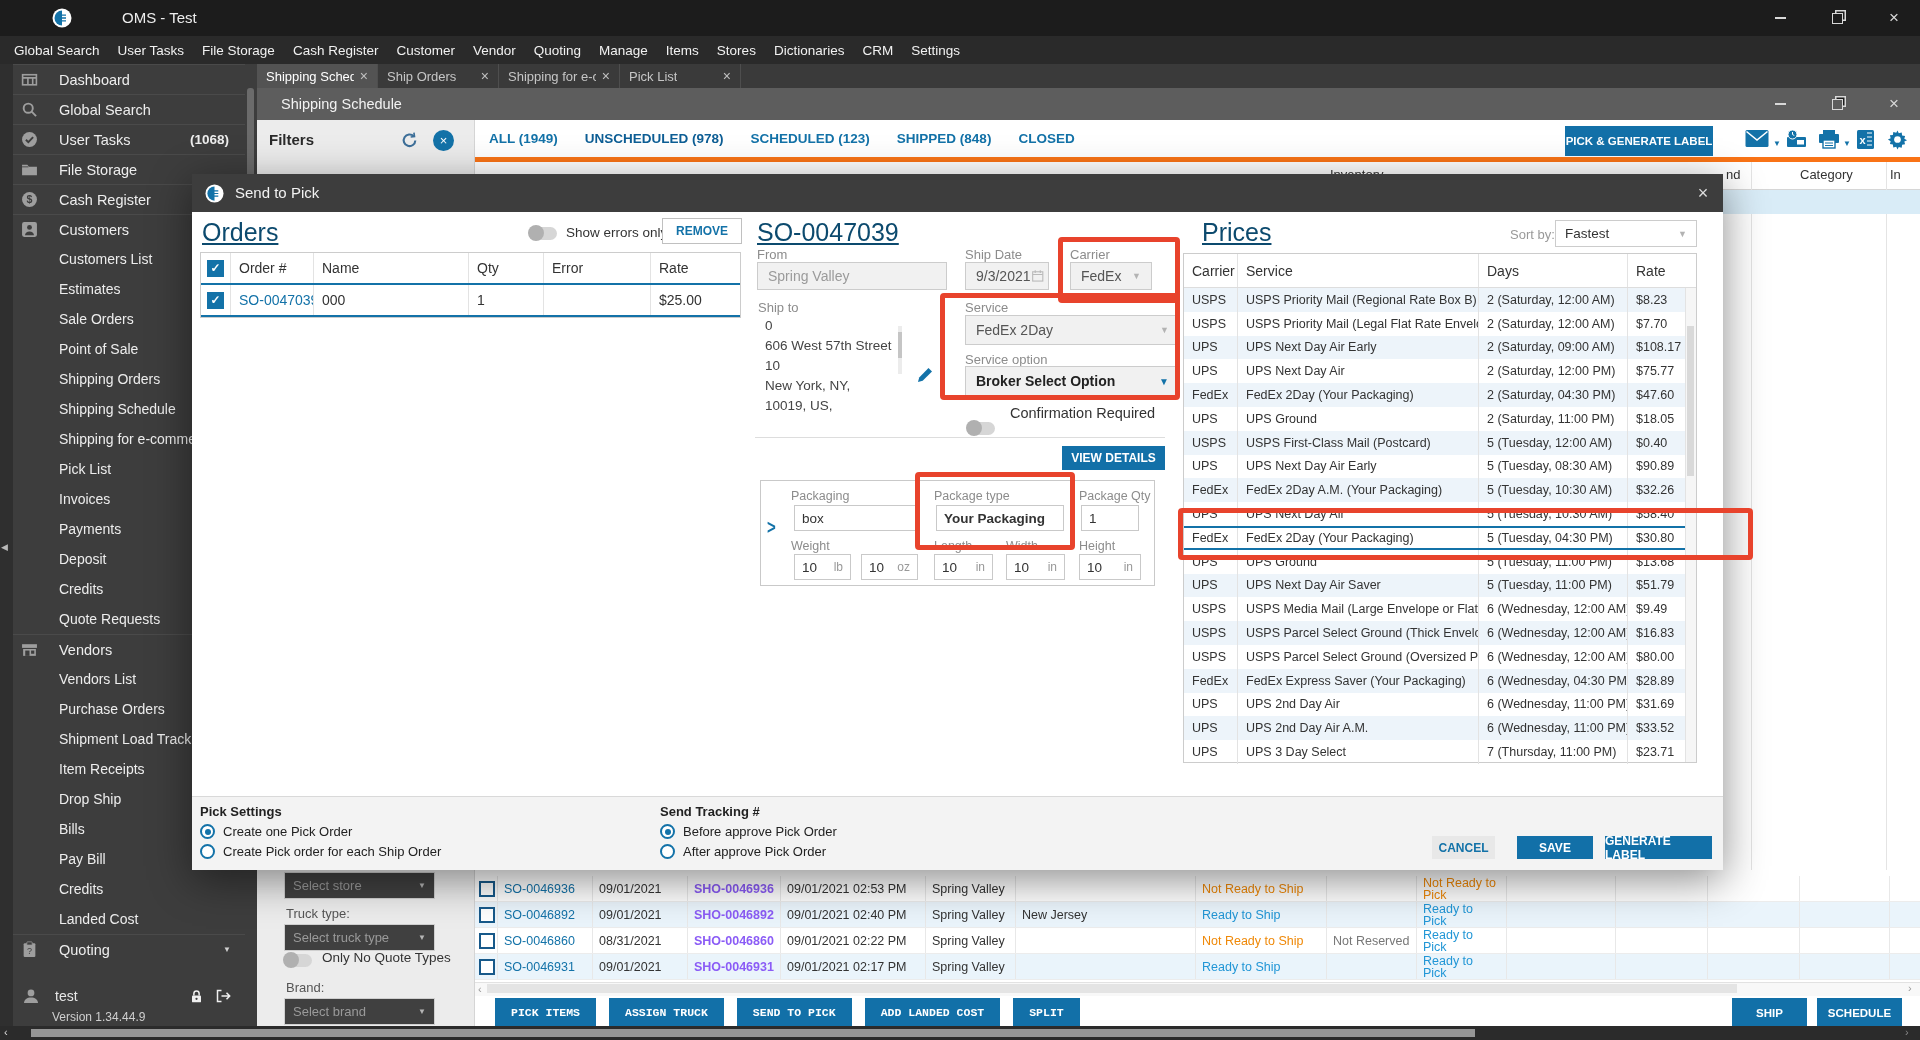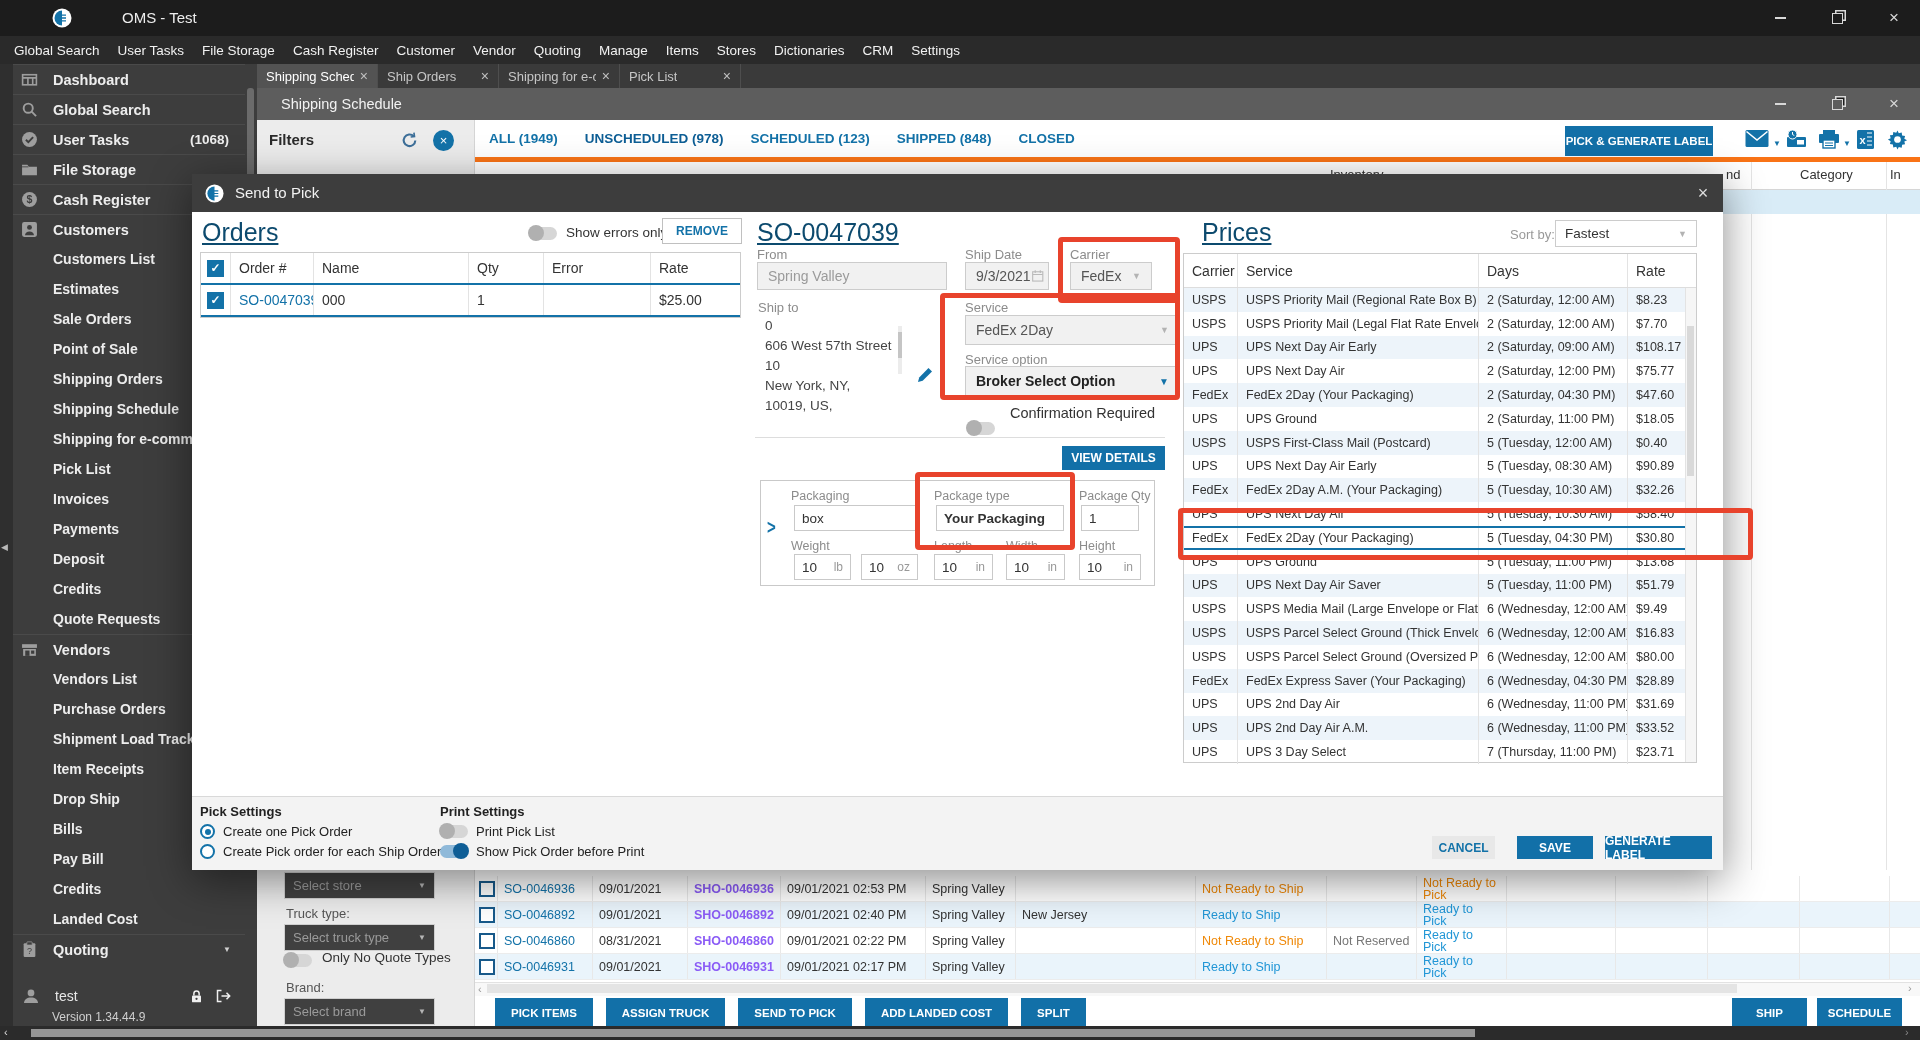--- a/index.html
+++ b/index.html
@@ -24,21 +24,21 @@
 
   
   #sidebar { left:0; top:64px; width:257px; height:962px; background:#3d3d3d; z-index:2; }
   #side-strip { left:0; top:0; width:13px; height:962px; background:#2f2f2f; }
   #collapse-arrow { left:1px; top:478px; color:#b8b8b8; font-size:9px; }
   #side-items { position:absolute; left:13px; top:0; width:232px; }
   .side-item { height:30px; display:flex; align-items:center; color:#ededed; }
   .side-item.div { border-top:1px solid #4a4a4a; }
   .side-item .icon { width:17px; height:17px; margin-left:8px; color:#9e9e9e; flex:none; }
   .side-item .noicon { width:17px; margin-left:8px; flex:none; }
-  .side-label { margin-left:15px; font-size:14.5px; white-space:nowrap;font-weight:bold; }
+  .side-label { margin-left:21px; font-size:14.5px; white-space:nowrap; }
   .side-item.sub .side-label { font-size:14px; }
   .side-badge { margin-left:auto; margin-right:16px; font-weight:bold; font-size:13.5px; }
   .side-chev { margin-left:auto; margin-right:14px; font-size:8px; color:#cfcfcf; }
   #side-scrollthumb { left:247px; top:24px; width:7px; height:130px; background:#6b6b6b; border-radius:3px; }
   #side-user { left:13px; top:917px; width:232px; height:30px; display:flex; align-items:center; color:#e8e8e8; }
   #side-user .icon.av { width:18px; height:18px; margin-left:9px; color:#9e9e9e; }
   #user-name { margin-left:15px; font-size:14px; }
   #lock-icon { width:15px; height:15px; margin-left:auto; color:#f0f0f0; }
   #logout-icon { width:16px; height:16px; margin-left:11px; margin-right:14px; color:#f0f0f0; }
   #side-version { left:52px; top:946px; font-size:12px; color:#cfcfcf; }
@@ -89,21 +89,21 @@
   .st-orange { color:#ef8807; }
   .st-blue { color:#2196d6; }
   .st-gray { color:#777; }
   .bchk { width:16px; height:16px; border:2px solid #17598a; background:#fff; margin-left:4px; }
 
   
   #hscroll { left:475px; top:982px; width:1445px; height:14px; background:#f8f8f8; border-top:1px solid #e2e2e2; }
   #hscroll-thumb { left:487px; top:984px; width:1250px; height:9px; background:#e4e4e4; }
   .scroll-arrow { font-size:11px; color:#999; }
   #action-buttons { left:495px; top:998px; display:flex; gap:13px; }
-  .bbtn { height:29px; padding:0 16px; background:#1270a8; color:#fff; font-size:11.5px; font-weight:bold; display:flex; align-items:center; white-space:nowrap; }
+  .bbtn { height:29px; padding:0 16px; background:#1270a8; color:#fff; font-size:11.5px; font-weight:bold; display:flex; align-items:center; white-space:nowrap;font-family:Liberation Mono, monospace; }
   #ship-btn { left:1732px; top:998px; width:75px; }
   #schedule-btn { left:1817px; top:998px; width:85px; }
   #ship-btn, #schedule-btn { height:29px; background:#1270a8; color:#fff; font-size:11.5px; font-weight:bold; display:flex; align-items:center; justify-content:center; }
 
   
   #bottombar { left:0; top:1026px; width:1920px; height:14px; background:#2b2b2b; z-index:6; }
   #bottombar-thumb { left:31px; top:3px; width:1444px; height:8px; background:#969696; }
   #bb-left { left:4px; top:0px; color:#ddd; font-size:11px; }
   #bb-right { left:1905px; top:0px; color:#888; font-size:11px; }
 
@@ -921,30 +921,30 @@
           <div class="fopt">
             <span class="radio sel"></span>
             <span>Create one Pick Order</span>
           </div>
           <div class="fopt">
             <span class="radio"></span>
             <span>Create Pick order for each Ship Order</span>
           </div>
         </div>
     </div>
-    <div id="fcol-print" class="fcol">
-      <div class="fcol-h">Print Settings</div>
-      <div id="print-opts">
+    <div id="fcol-track" class="fcol">
+      <div class="fcol-h">Send Tracking #</div>
+      <div id="track-opts">
           <div class="fopt">
-            <span class="toggle"></span>
-            <span>Print Pick List</span>
+            <span class="radio sel"></span>
+            <span>Before approve Pick Order</span>
           </div>
           <div class="fopt">
-            <span class="toggle on"></span>
-            <span>Show Pick Order before Print</span>
+            <span class="radio"></span>
+            <span>After approve Pick Order</span>
           </div>
         </div>
     </div>
     <div id="m-cancel" class="abs">CANCEL</div>
     <div id="m-save" class="abs">SAVE</div>
     <div id="m-genlabel" class="abs">GENERATE LABEL</div>
   </div>
 </div>
 
 <div id="rb-carrier" class="redbox"></div>

